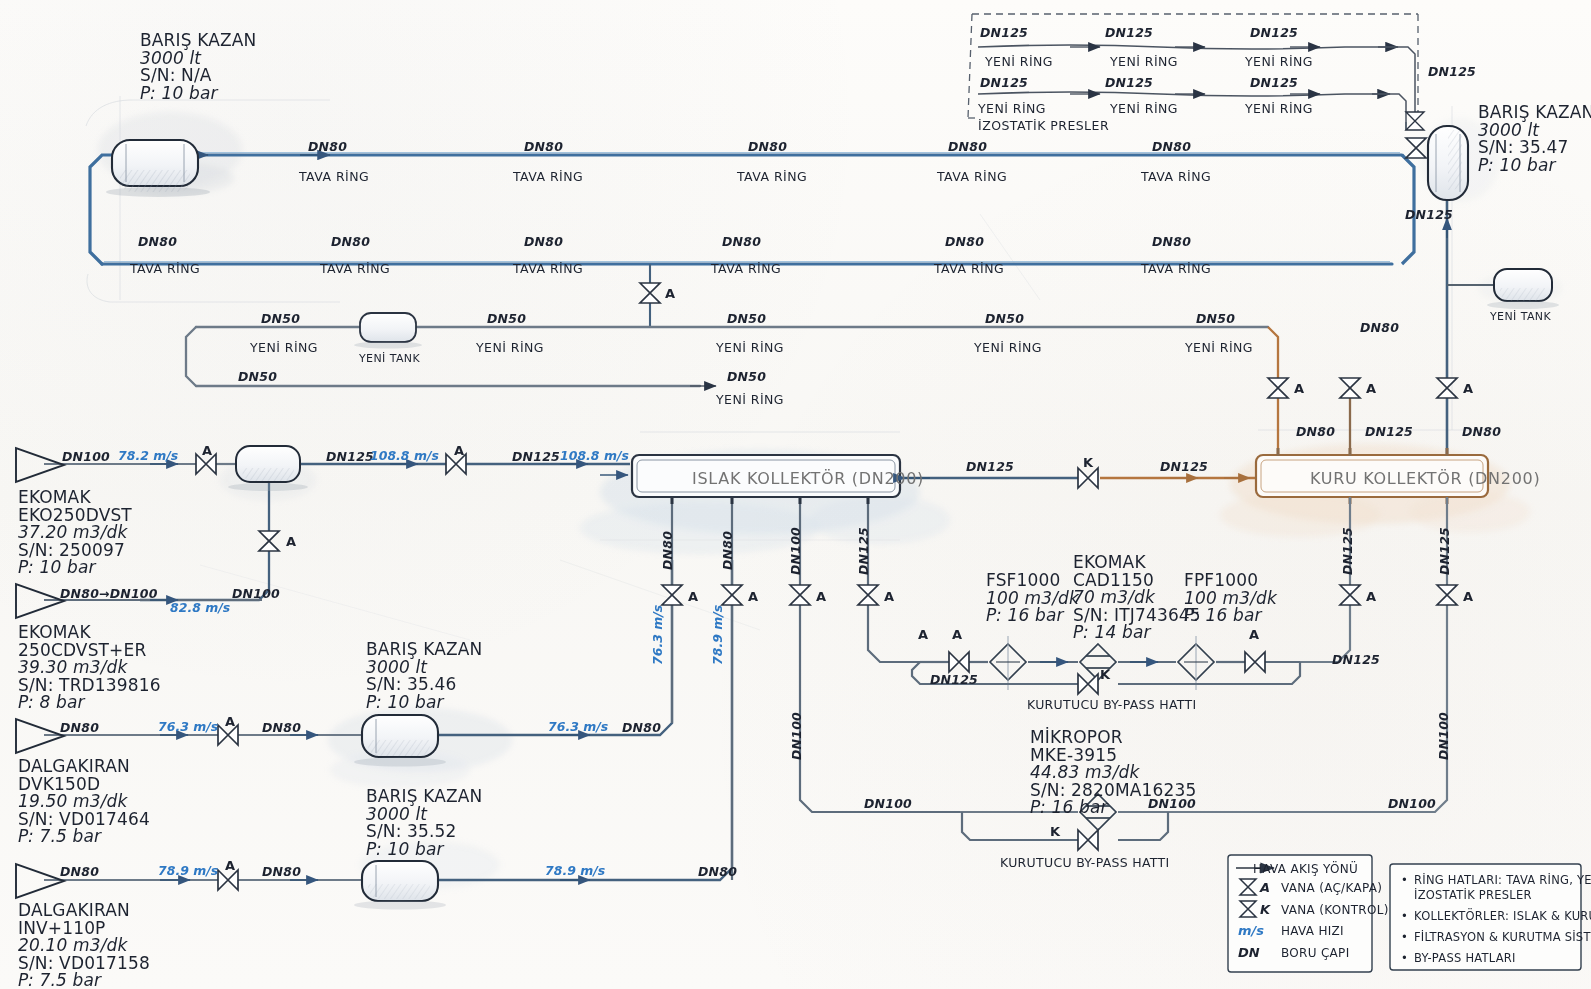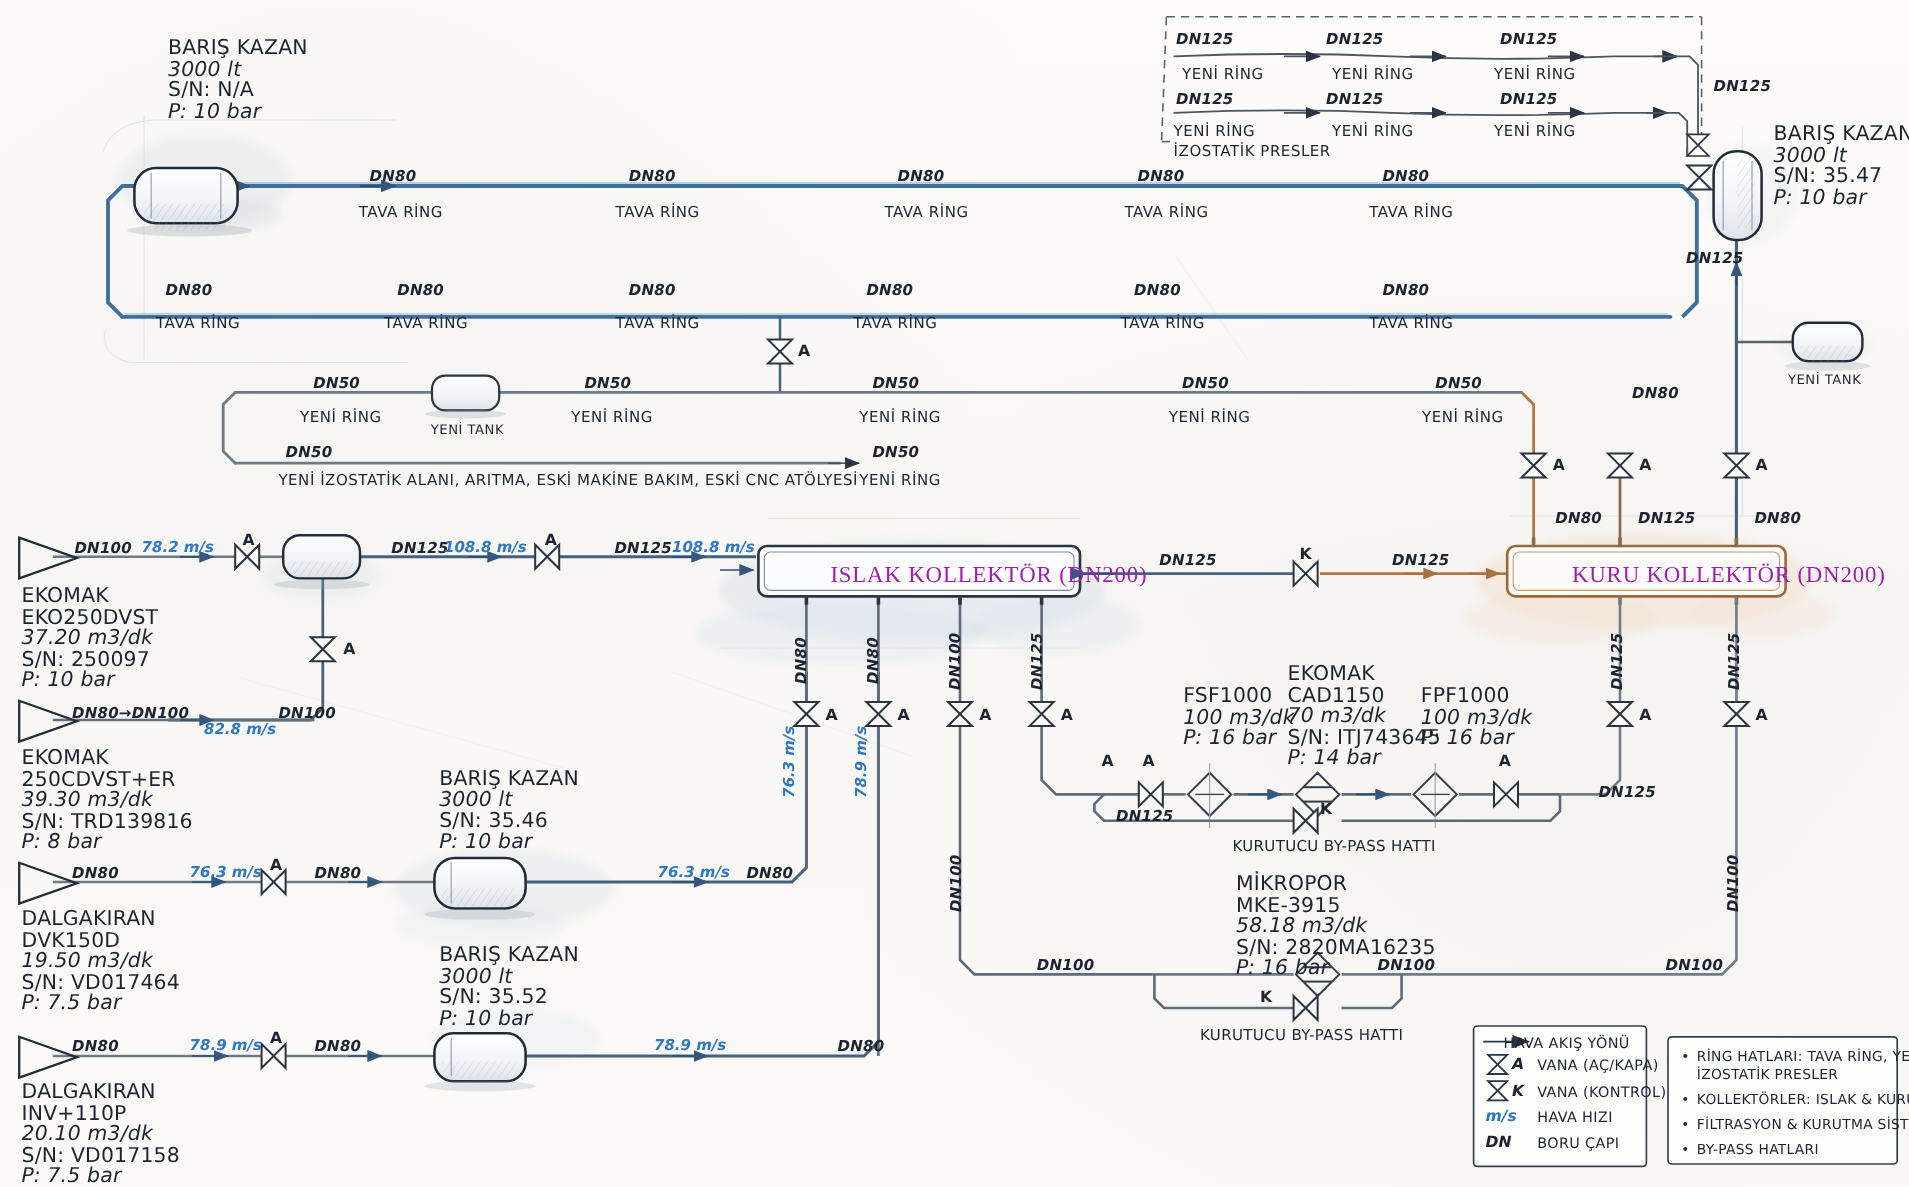--- a/index.html
+++ b/index.html
@@ -15,21 +15,21 @@
   }
   svg#sheet{position:absolute;left:0;top:0;width:1591px;height:989px;}
 
   .lbl{position:absolute;white-space:nowrap;color:#1d2330;}
   .dn{font-style:italic;font-weight:700;font-size:12.5px;letter-spacing:0.2px;}
   .ring{font-size:12.5px;letter-spacing:0.45px;}
   .spec{font-size:17px;line-height:17.5px;letter-spacing:0.15px;}
   .spec .it{font-style:italic;}
   .vel{font-style:italic;font-weight:700;font-size:12.5px;color:#2f79c4;}
   .vlbl{font-size:13px;font-weight:600;}
-  .collbl{font-size:19px;letter-spacing:0.7px;color:#a21caf;font-family:Liberation Serif, serif;}
+  .collbl{font-size:16px;letter-spacing:0.7px;color:#737373;}
   .bypass{font-size:12.5px;letter-spacing:0.3px;}
   .rot90{transform:rotate(-90deg);transform-origin:left top;}
   .tanklbl{font-size:11px;letter-spacing:0.4px;}
   .legitem{font-size:12px;letter-spacing:0.3px;}
   .legsym{font-size:13px;font-weight:700;font-style:italic;}
   .legsym.ms{color:#2f79c4;}
   .bullet{font-size:11.5px;letter-spacing:0.25px;line-height:15px;}
 </style>
 </head>
 <body>
@@ -518,21 +518,20 @@
 <div class="lbl ring" style="left:250px;top:340px;">YENİ RİNG</div>
 <div class="lbl dn" style="left:487px;top:311px;">DN50</div>
 <div class="lbl ring" style="left:476px;top:340px;">YENİ RİNG</div>
 <div class="lbl dn" style="left:727px;top:311px;">DN50</div>
 <div class="lbl ring" style="left:716px;top:340px;">YENİ RİNG</div>
 <div class="lbl dn" style="left:985px;top:311px;">DN50</div>
 <div class="lbl ring" style="left:974px;top:340px;">YENİ RİNG</div>
 <div class="lbl dn" style="left:1196px;top:311px;">DN50</div>
 <div class="lbl ring" style="left:1185px;top:340px;">YENİ RİNG</div>
 <div class="lbl dn" style="left:238px;top:369px;">DN50</div>
-<div class="lbl ring" style="left:232px;top:392px;">YENİ İZOSTATİK ALANI, ARITMA, ESKİ MAKİNE BAKIM, ESKİ CNC ATÖLYESİ</div>
 <div class="lbl dn" style="left:727px;top:369px;">DN50</div>
 <div class="lbl ring" style="left:716px;top:392px;">YENİ RİNG</div>
 <div class="lbl tanklbl" style="left:359px;top:352px;">YENİ TANK</div>
 <div class="lbl tanklbl" style="left:1490px;top:310px;">YENİ TANK</div>
 
 <div class="lbl dn" style="left:1405px;top:207px;">DN125</div>
 <div class="lbl dn" style="left:1360px;top:320px;">DN80</div>
 <div class="lbl vlbl" style="left:1294px;top:381px;">A</div>
 <div class="lbl vlbl" style="left:1366px;top:381px;">A</div>
 <div class="lbl vlbl" style="left:1463px;top:381px;">A</div>
@@ -656,21 +655,21 @@
   <div class="it">100 m3/dk</div>
   <div class="it">P: 16 bar</div>
 </div>
 <div class="lbl dn" style="left:930px;top:672px;">DN125</div>
 <div class="lbl vlbl" style="left:1100px;top:667px;">K</div>
 <div class="lbl bypass" style="left:1027px;top:697px;">KURUTUCU BY-PASS HATTI</div>
 
 <div class="lbl spec" style="left:1030px;top:729px;">
   <div>MİKROPOR</div>
   <div>MKE-3915</div>
-  <div class="it">58.18 m3/dk</div>
+  <div class="it">44.83 m3/dk</div>
   <div>S/N: 2820MA16235</div>
   <div class="it">P: 16 bar</div>
 </div>
 <div class="lbl dn" style="left:864px;top:796px;">DN100</div>
 <div class="lbl dn" style="left:1148px;top:796px;">DN100</div>
 <div class="lbl dn" style="left:1388px;top:796px;">DN100</div>
 <div class="lbl vlbl" style="left:1050px;top:824px;">K</div>
 <div class="lbl bypass" style="left:1000px;top:855px;">KURUTUCU BY-PASS HATTI</div>
 
 <div class="lbl legitem" style="left:1253px;top:862px;">HAVA AKIŞ YÖNÜ</div>

